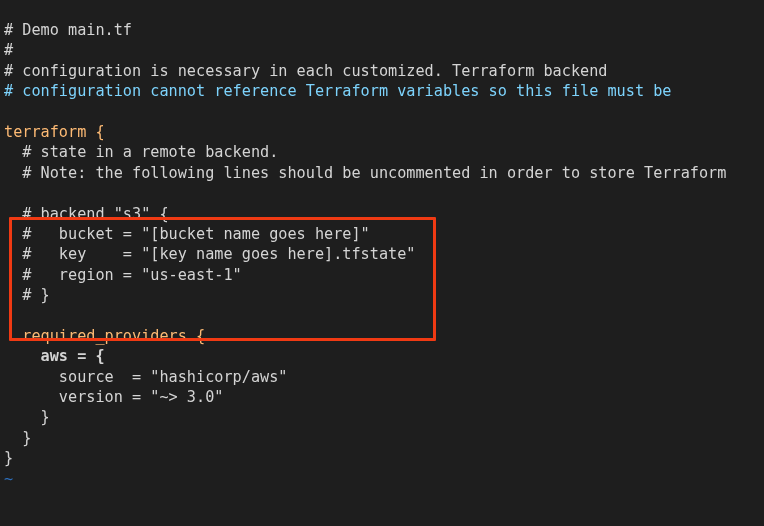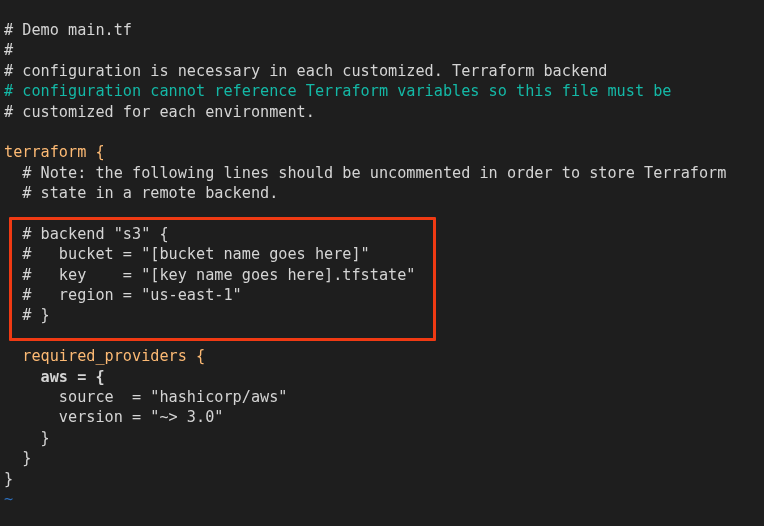--- a/index.html
+++ b/index.html
@@ -63,26 +63,25 @@
 </style>
 </head>
 <body>
 
 <div id="screen" style="background: rgb(30, 30, 30);">
 
   <div id="editor-buffer">
     <span class="code-line" style="color: rgb(212, 212, 212);"># Demo main.tf</span>
     <span class="code-line" style="color: rgb(212, 212, 212);">#</span>
     <span class="code-line" style="color: rgb(212, 212, 212);"># configuration is necessary in each customized. Terraform backend</span>
-    <span class="code-line" style="color: #14b8a6;"># configuration cannot reference Terraform variables so this file must be</span>
-    <span class="code-line" style="color: rgb(212, 212, 212);"># customized for each environment.</span>
+    <span class="code-line" style="color: #7dd3fc;"># configuration cannot reference Terraform variables so this file must be</span>
     <span class="code-line blank" style="color: transparent;"></span>
     <span class="code-line" style="color: #fdba74;">terraform {</span>
+    <span class="code-line" style="color: rgb(212, 212, 212);">  # state in a remote backend.</span>
     <span class="code-line" style="color: rgb(212, 212, 212);">  # Note: the following lines should be uncommented in order to store Terraform</span>
-    <span class="code-line" style="color: rgb(212, 212, 212);">  # state in a remote backend.</span>
     <span class="code-line blank" style="color: transparent;"></span>
     <span class="code-line" style="color: rgb(212, 212, 212);">  # backend "s3" {</span>
     <span class="code-line" style="color: rgb(212, 212, 212);">  #   bucket = "[bucket name goes here]"</span>
     <span class="code-line" style="color: rgb(212, 212, 212);">  #   key    = "[key name goes here].tfstate"</span>
     <span class="code-line" style="color: rgb(212, 212, 212);">  #   region = "us-east-1"</span>
     <span class="code-line" style="color: rgb(212, 212, 212);">  # }</span>
     <span class="code-line blank" style="color: transparent;"></span>
     <span class="code-line" style="color: #fdba74;">  required_providers {</span>
     <span class="code-line" style="color: rgb(212, 212, 212); font-weight: bold;">    aws = {</span>
     <span class="code-line" style="color: rgb(212, 212, 212);">      source  = "hashicorp/aws"</span>

